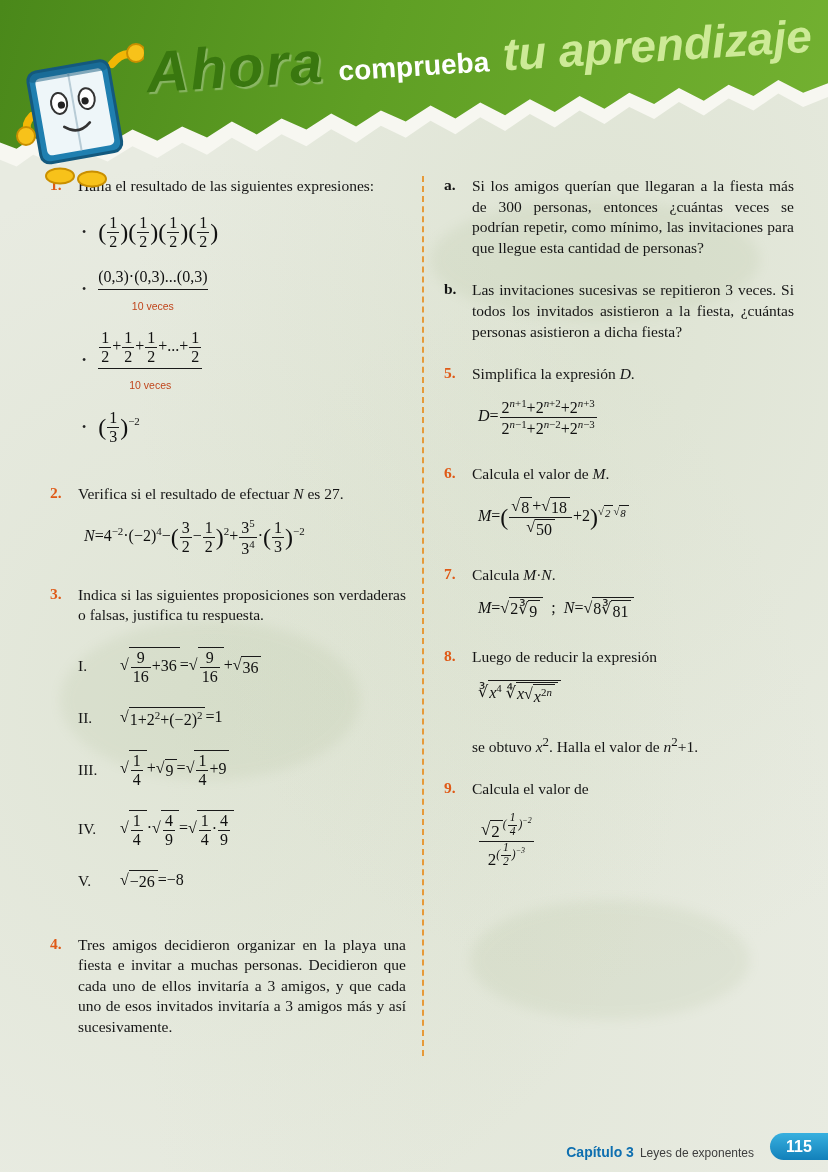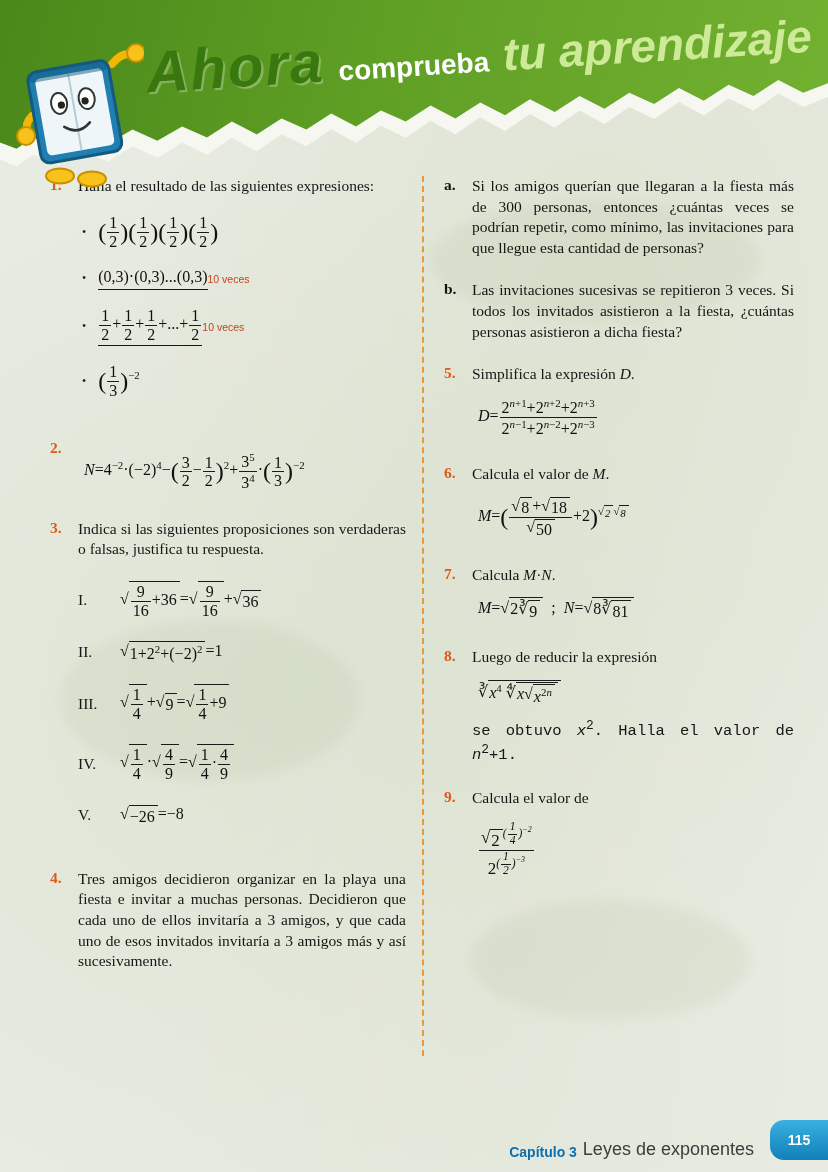--- a/index.html
+++ b/index.html
@@ -49,31 +49,31 @@
   
   .math{font-size:16px;color:#101010;font-style:normal;line-height:1.2;}
   .math i{font-style:italic;}
   .frac{display:inline-flex;flex-direction:column;text-align:center;vertical-align:middle;margin:0 1px;}
   .frac .num{display:block;padding:0 2px;line-height:1.12;}
   .frac .den{display:block;padding:0 2px;line-height:1.12;border-top:1.3px solid #1a1a1a;}
   .ov{display:inline-block;border-top:1.3px solid #1a1a1a;padding:1px 3px 0 1px;vertical-align:middle;}
   .rt{white-space:nowrap;}
   .math sup{font-size:.68em;}
   .bp{font-size:1.5em;font-style:normal;vertical-align:middle;line-height:.9;}
-  .ubrace{display:inline-flex;flex-direction:row;align-items:center;}
+  .ubrace{display:inline-flex;flex-direction:column;align-items:center;}
   .utop{border-bottom:1.3px solid #1a1a1a;padding-bottom:2px;}
-  .ulabel{font-size:10.5px;color:#c0451c;margin-top:2px;font-family:"Liberation Sans",sans-serif;}
+  .ulabel{font-size:10.5px;color:#c0451c;margin-top:10px;font-family:"Liberation Sans",sans-serif;}
   .expgrp{font-size:.66em;vertical-align:super;font-style:italic;}
 
   
   .footer{position:absolute;right:0;bottom:12px;display:flex;align-items:flex-end;z-index:6;}
   .chapter{color:#0e6fb0;font-weight:bold;font-family:"Liberation Sans",sans-serif;font-size:14px;}
-  .section{color:#3d3d3d;font-family:"Liberation Sans",sans-serif;font-size:18px;margin:0 16px 0 6px;}
-  .pagepill{width:58px;height:40px;border-radius:14px 0 0 14px;color:#fff;font-weight:bold;
-    font-family:"Liberation Sans",sans-serif;font-size:14px;display:flex;align-items:center;justify-content:center;
+  .section{color:#3d3d3d;font-family:"Liberation Sans",sans-serif;font-size:12px;margin:0 16px 0 6px;}
+  .pagepill{width:58px;height:27px;border-radius:14px 0 0 14px;color:#fff;font-weight:bold;
+    font-family:"Liberation Sans",sans-serif;font-size:16px;display:flex;align-items:center;justify-content:center;
     background:linear-gradient(180deg,#38b0df,#1280ba);}
 </style>
 </head>
 <body>
 
 <div class="page">
   <div class="smudge s1"></div>
   <div class="smudge s2"></div>
   <div class="smudge s3"></div>
 
@@ -163,20 +163,21 @@
                   <span class="num">1</span>
                   <span class="den">3</span>
                 </span><span class="bp">)</span><sup>−2</sup></span>
           </div>
         </div>
       </div>
 
       <div class="problem">
         <span class="pnum">2.</span>
         <div class="pbody">
+          <p class="ptext">Verifica si el resultado de efectuar <i>N</i> es 27.</p>
           <div class="mathblock math"><i>N</i>=4<sup>−2</sup>·(−2)<sup>4</sup>−<span class="bp">(</span><span class="frac">
                 <span class="num">3</span>
                 <span class="den">2</span>
               </span>−<span class="frac">
                 <span class="num">1</span>
                 <span class="den">2</span>
               </span><span class="bp">)</span><sup>2</sup>+<span class="frac">
                 <span class="num">3<sup>5</sup></span>
                 <span class="den">3<sup>4</sup></span>
               </span>·<span class="bp">(</span><span class="frac">
@@ -290,21 +291,21 @@
           <p class="ptext">Calcula <i>M</i>·<i>N</i>.</p>
           <div class="mathblock math"><i>M</i>=<span class="rt">√<span class="ov">2<span class="rt">∛<span class="ov">9</span></span></span></span>&nbsp;&nbsp;;&nbsp;&nbsp;<i>N</i>=<span class="rt">√<span class="ov">8<span class="rt">∛<span class="ov">81</span></span></span></span></div>
         </div>
       </div>
 
       <div class="problem">
         <span class="pnum">8.</span>
         <div class="pbody">
           <p class="ptext">Luego de reducir la expresión</p>
           <div class="mathblock math"><span class="rt">∛<span class="ov"><i>x</i><sup>4</sup> <span class="rt">∜<span class="ov"><i>x</i><span class="rt">√<span class="ov"><i>x</i><sup>2<i>n</i></sup></span></span></span></span></span></span></div>
-          <p class="ptext" style="margin-top:10px;font-family:Liberation Mono, monospace;">se obtuvo <i>x</i><sup>2</sup>. Halla el valor de <i>n</i><sup>2</sup>+1.</p>
+          <p class="ptext" style="margin-top:26px;">se obtuvo <i>x</i><sup>2</sup>. Halla el valor de <i>n</i><sup>2</sup>+1.</p>
         </div>
       </div>
 
       <div class="problem">
         <span class="pnum">9.</span>
         <div class="pbody">
           <p class="ptext">Calcula el valor de</p>
           <div class="mathblock math" style="font-size:17px;"><span class="frac">
                 <span class="num"><span class="rt">√<span class="ov">2</span></span><sup class="expgrp">(<span class="frac">
                       <span class="num">1</span>

